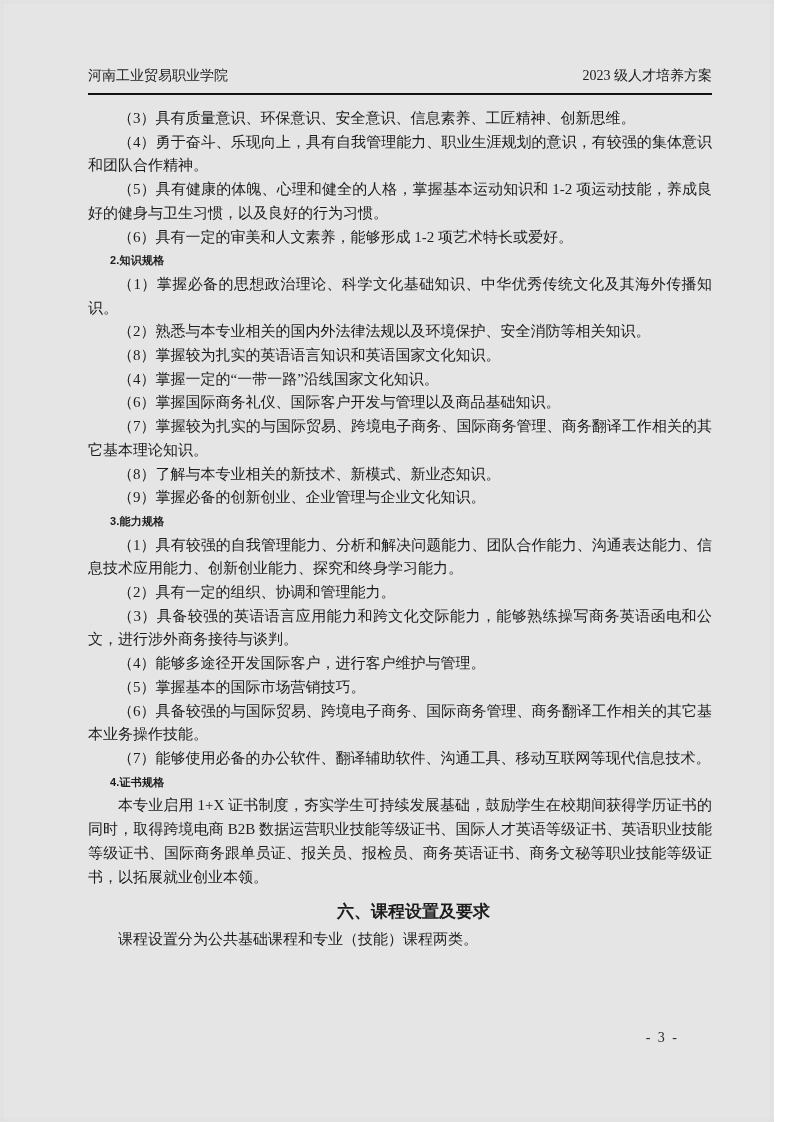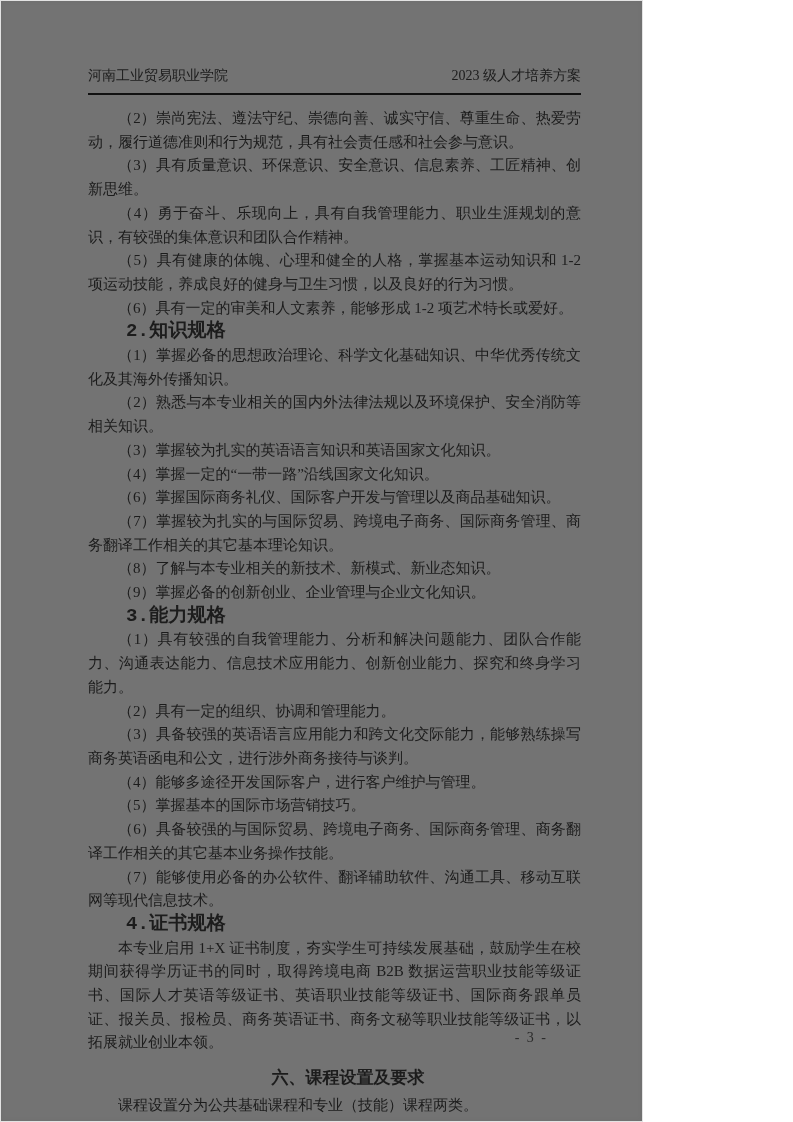--- a/index.html
+++ b/index.html
@@ -2,23 +2,23 @@
 <html lang="zh"><head>
 <meta charset="utf-8">
 <style>
   html, body {
     margin: 0;
     padding: 0;
     background: #ffffff;
   }
   .page {
     position: relative;
-    width: 643px;
+    width: 774px;
     height: 1122px;
-    background: #737373;
+    background: #e5e5e5;
     box-sizing: border-box;
     padding: 66px 62px 0 88px;
     box-shadow: inset 0 0 0 1px #e3e3e3, inset 0 0 6px rgba(0,0,0,0.06);
     font-family: "Liberation Serif", "DejaVu Serif", serif;
     color: #1c1c1c;
     overflow: hidden;
   }
   .doc-header {
     display: flex;
     justify-content: space-between;
@@ -34,22 +34,22 @@
     line-height: 23.7px;
   }
   .doc-body p { margin: 0; }
   .para {
     text-indent: 2em;
     text-align: justify;
   }
   .subheading {
     text-indent: 2em;
     font-weight: bold;
-    font-family: Liberation Mono, monospace;
-    font-size: 19px;
+    font-family: Liberation Sans, sans-serif;
+    font-size: 11px;
     letter-spacing: 0.2px;
   }
   .heading {
     font-weight: bold;
     font-family: "Liberation Sans", "DejaVu Sans", sans-serif;
     font-size: 17px;
     line-height: 26px;
     text-indent: 1.6em;
     margin: 10px 0 3px 0 !important;
     text-align: center;
@@ -67,29 +67,28 @@
 <body>
 
 <div class="page">
 
   <div class="doc-header">
     <span>河南工业贸易职业学院</span>
     <span>2023 级人才培养方案</span>
   </div>
 
   <div class="doc-body">
-      <p class="para">（2）崇尚宪法、遵法守纪、崇德向善、诚实守信、尊重生命、热爱劳动，履行道德准则和行为规范，具有社会责任感和社会参与意识。</p>
       <p class="para">（3）具有质量意识、环保意识、安全意识、信息素养、工匠精神、创新思维。</p>
       <p class="para">（4）勇于奋斗、乐现向上，具有自我管理能力、职业生涯规划的意识，有较强的集体意识和团队合作精神。</p>
       <p class="para">（5）具有健康的体魄、心理和健全的人格，掌握基本运动知识和 1-2 项运动技能，养成良好的健身与卫生习惯，以及良好的行为习惯。</p>
       <p class="para">（6）具有一定的审美和人文素养，能够形成 1-2 项艺术特长或爱好。</p>
       <p class="subheading">2.知识规格</p>
       <p class="para">（1）掌握必备的思想政治理论、科学文化基础知识、中华优秀传统文化及其海外传播知识。</p>
       <p class="para">（2）熟悉与本专业相关的国内外法律法规以及环境保护、安全消防等相关知识。</p>
-      <p class="para">（3）掌握较为扎实的英语语言知识和英语国家文化知识。</p>
+      <p class="para">（8）掌握较为扎实的英语语言知识和英语国家文化知识。</p>
       <p class="para">（4）掌握一定的“一带一路”沿线国家文化知识。</p>
       <p class="para">（6）掌握国际商务礼仪、国际客户开发与管理以及商品基础知识。</p>
       <p class="para">（7）掌握较为扎实的与国际贸易、跨境电子商务、国际商务管理、商务翻译工作相关的其它基本理论知识。</p>
       <p class="para">（8）了解与本专业相关的新技术、新模式、新业态知识。</p>
       <p class="para">（9）掌握必备的创新创业、企业管理与企业文化知识。</p>
       <p class="subheading">3.能力规格</p>
       <p class="para">（1）具有较强的自我管理能力、分析和解决问题能力、团队合作能力、沟通表达能力、信息技术应用能力、创新创业能力、探究和终身学习能力。</p>
       <p class="para">（2）具有一定的组织、协调和管理能力。</p>
       <p class="para">（3）具备较强的英语语言应用能力和跨文化交际能力，能够熟练操写商务英语函电和公文，进行涉外商务接待与谈判。</p>
       <p class="para">（4）能够多途径开发国际客户，进行客户维护与管理。</p>

